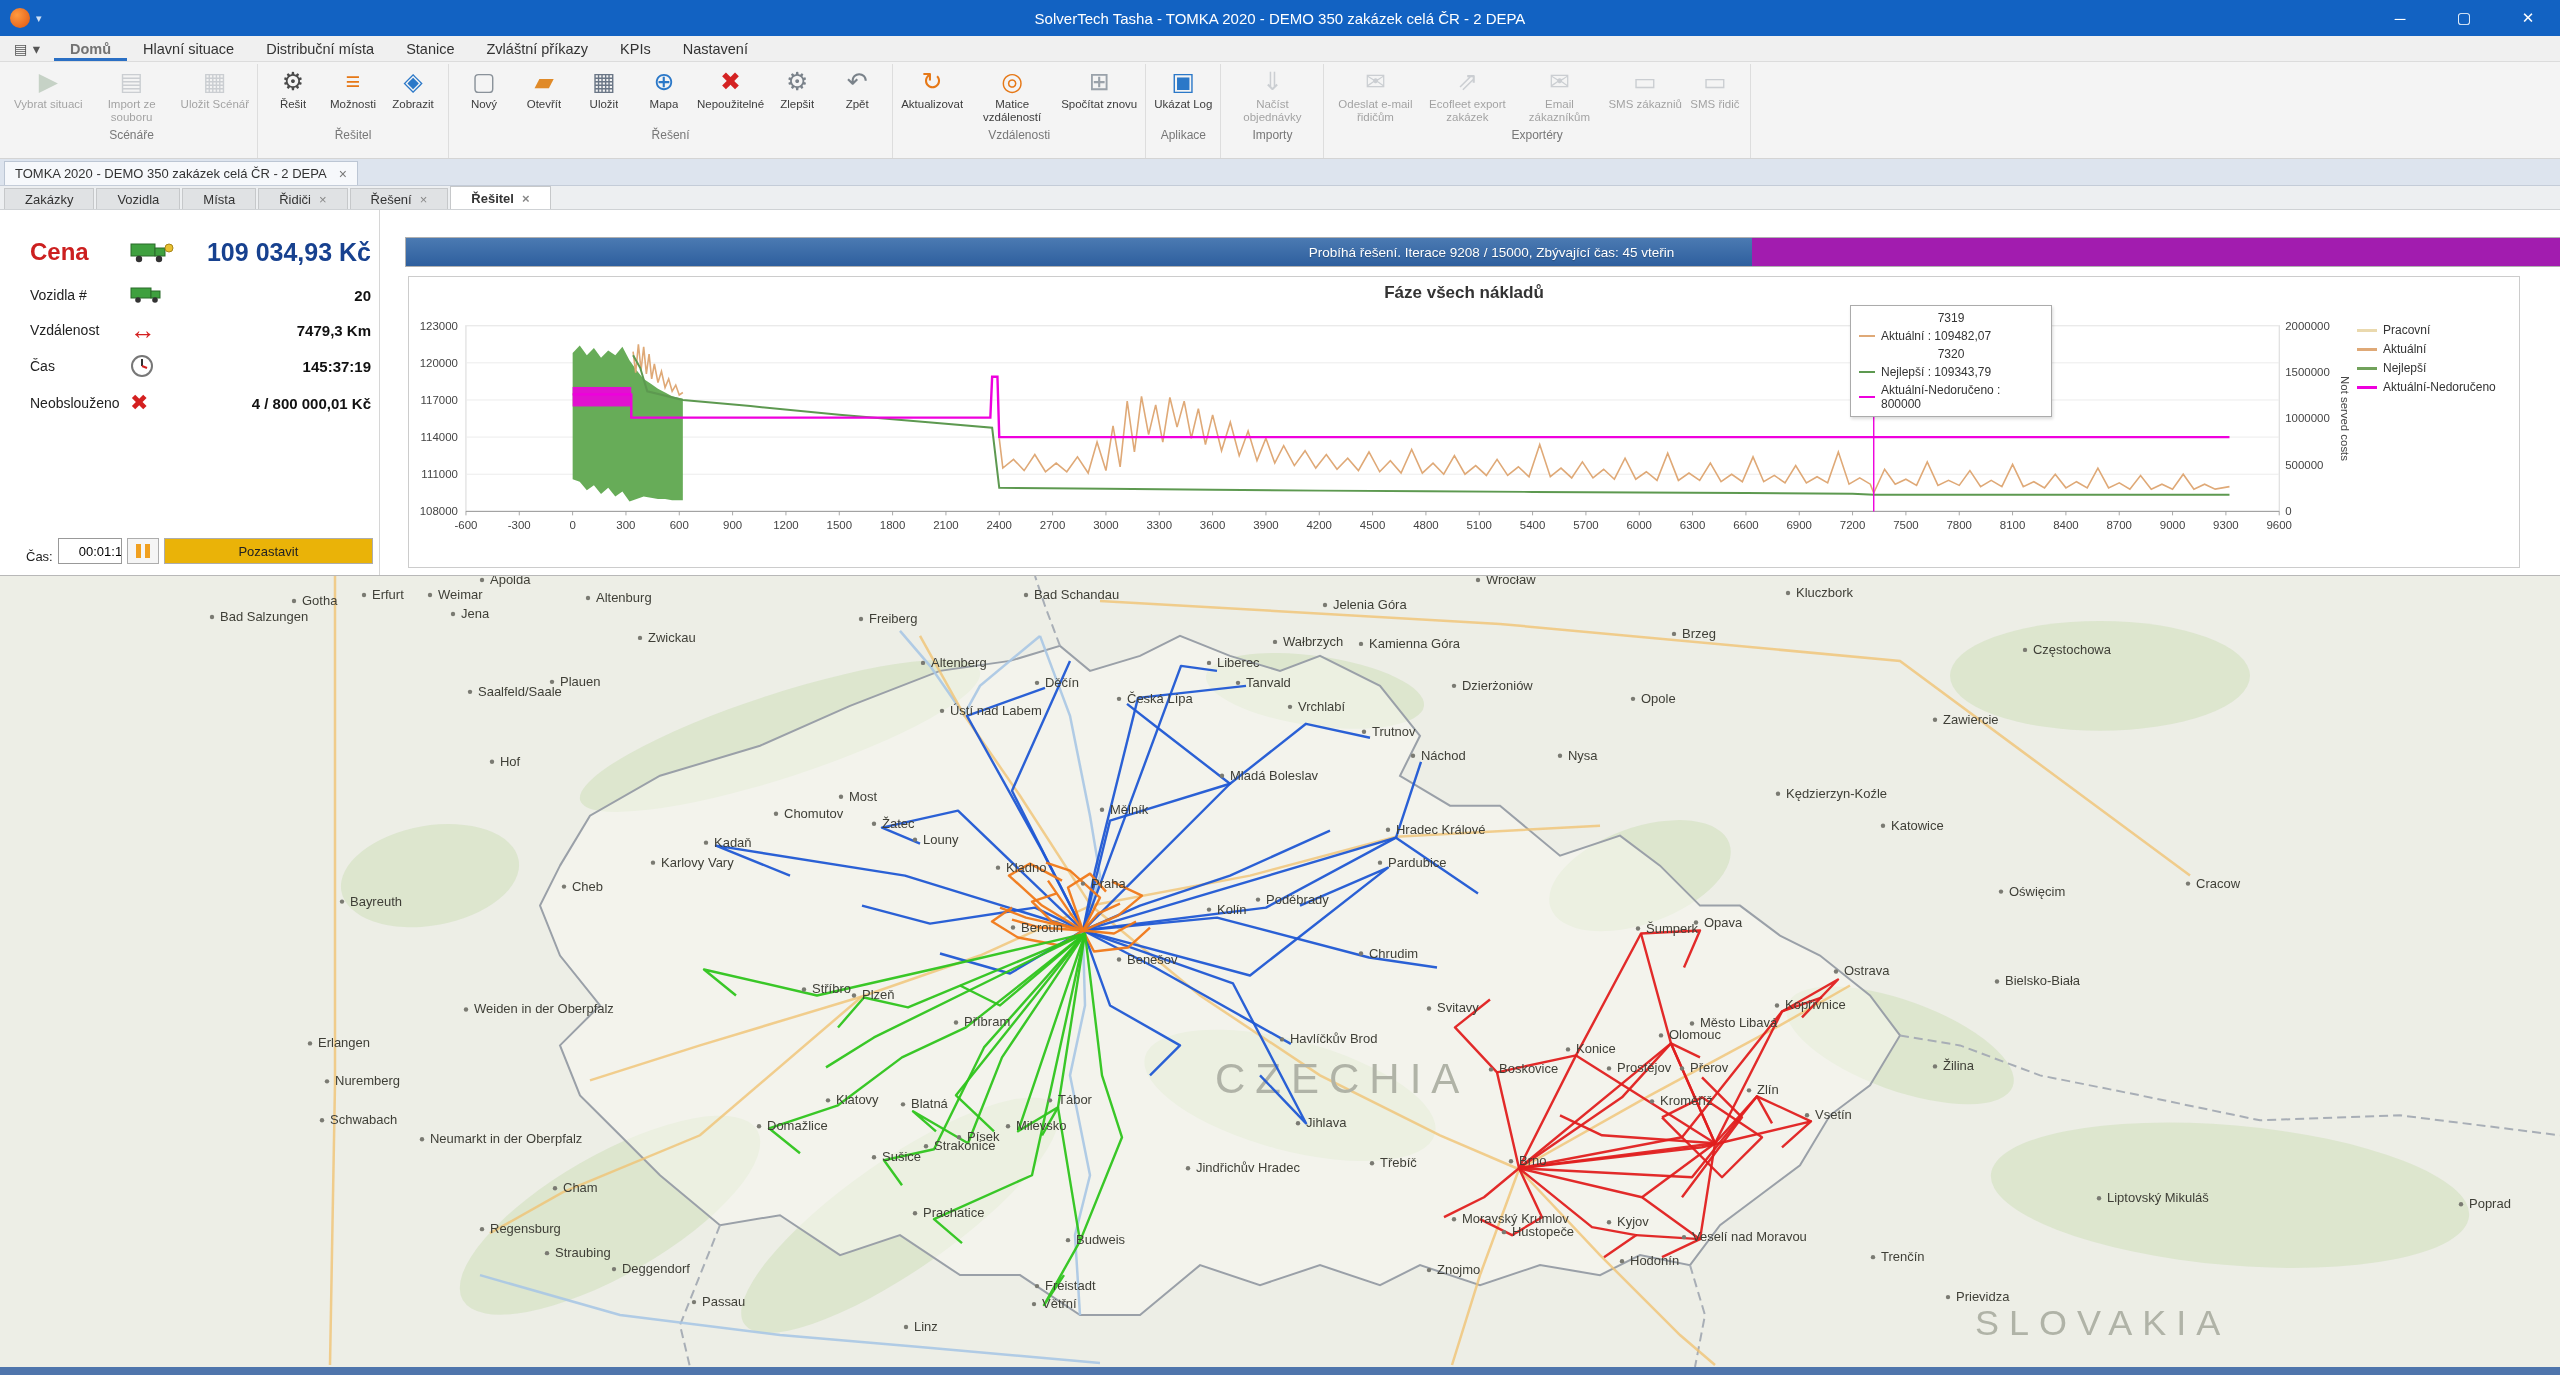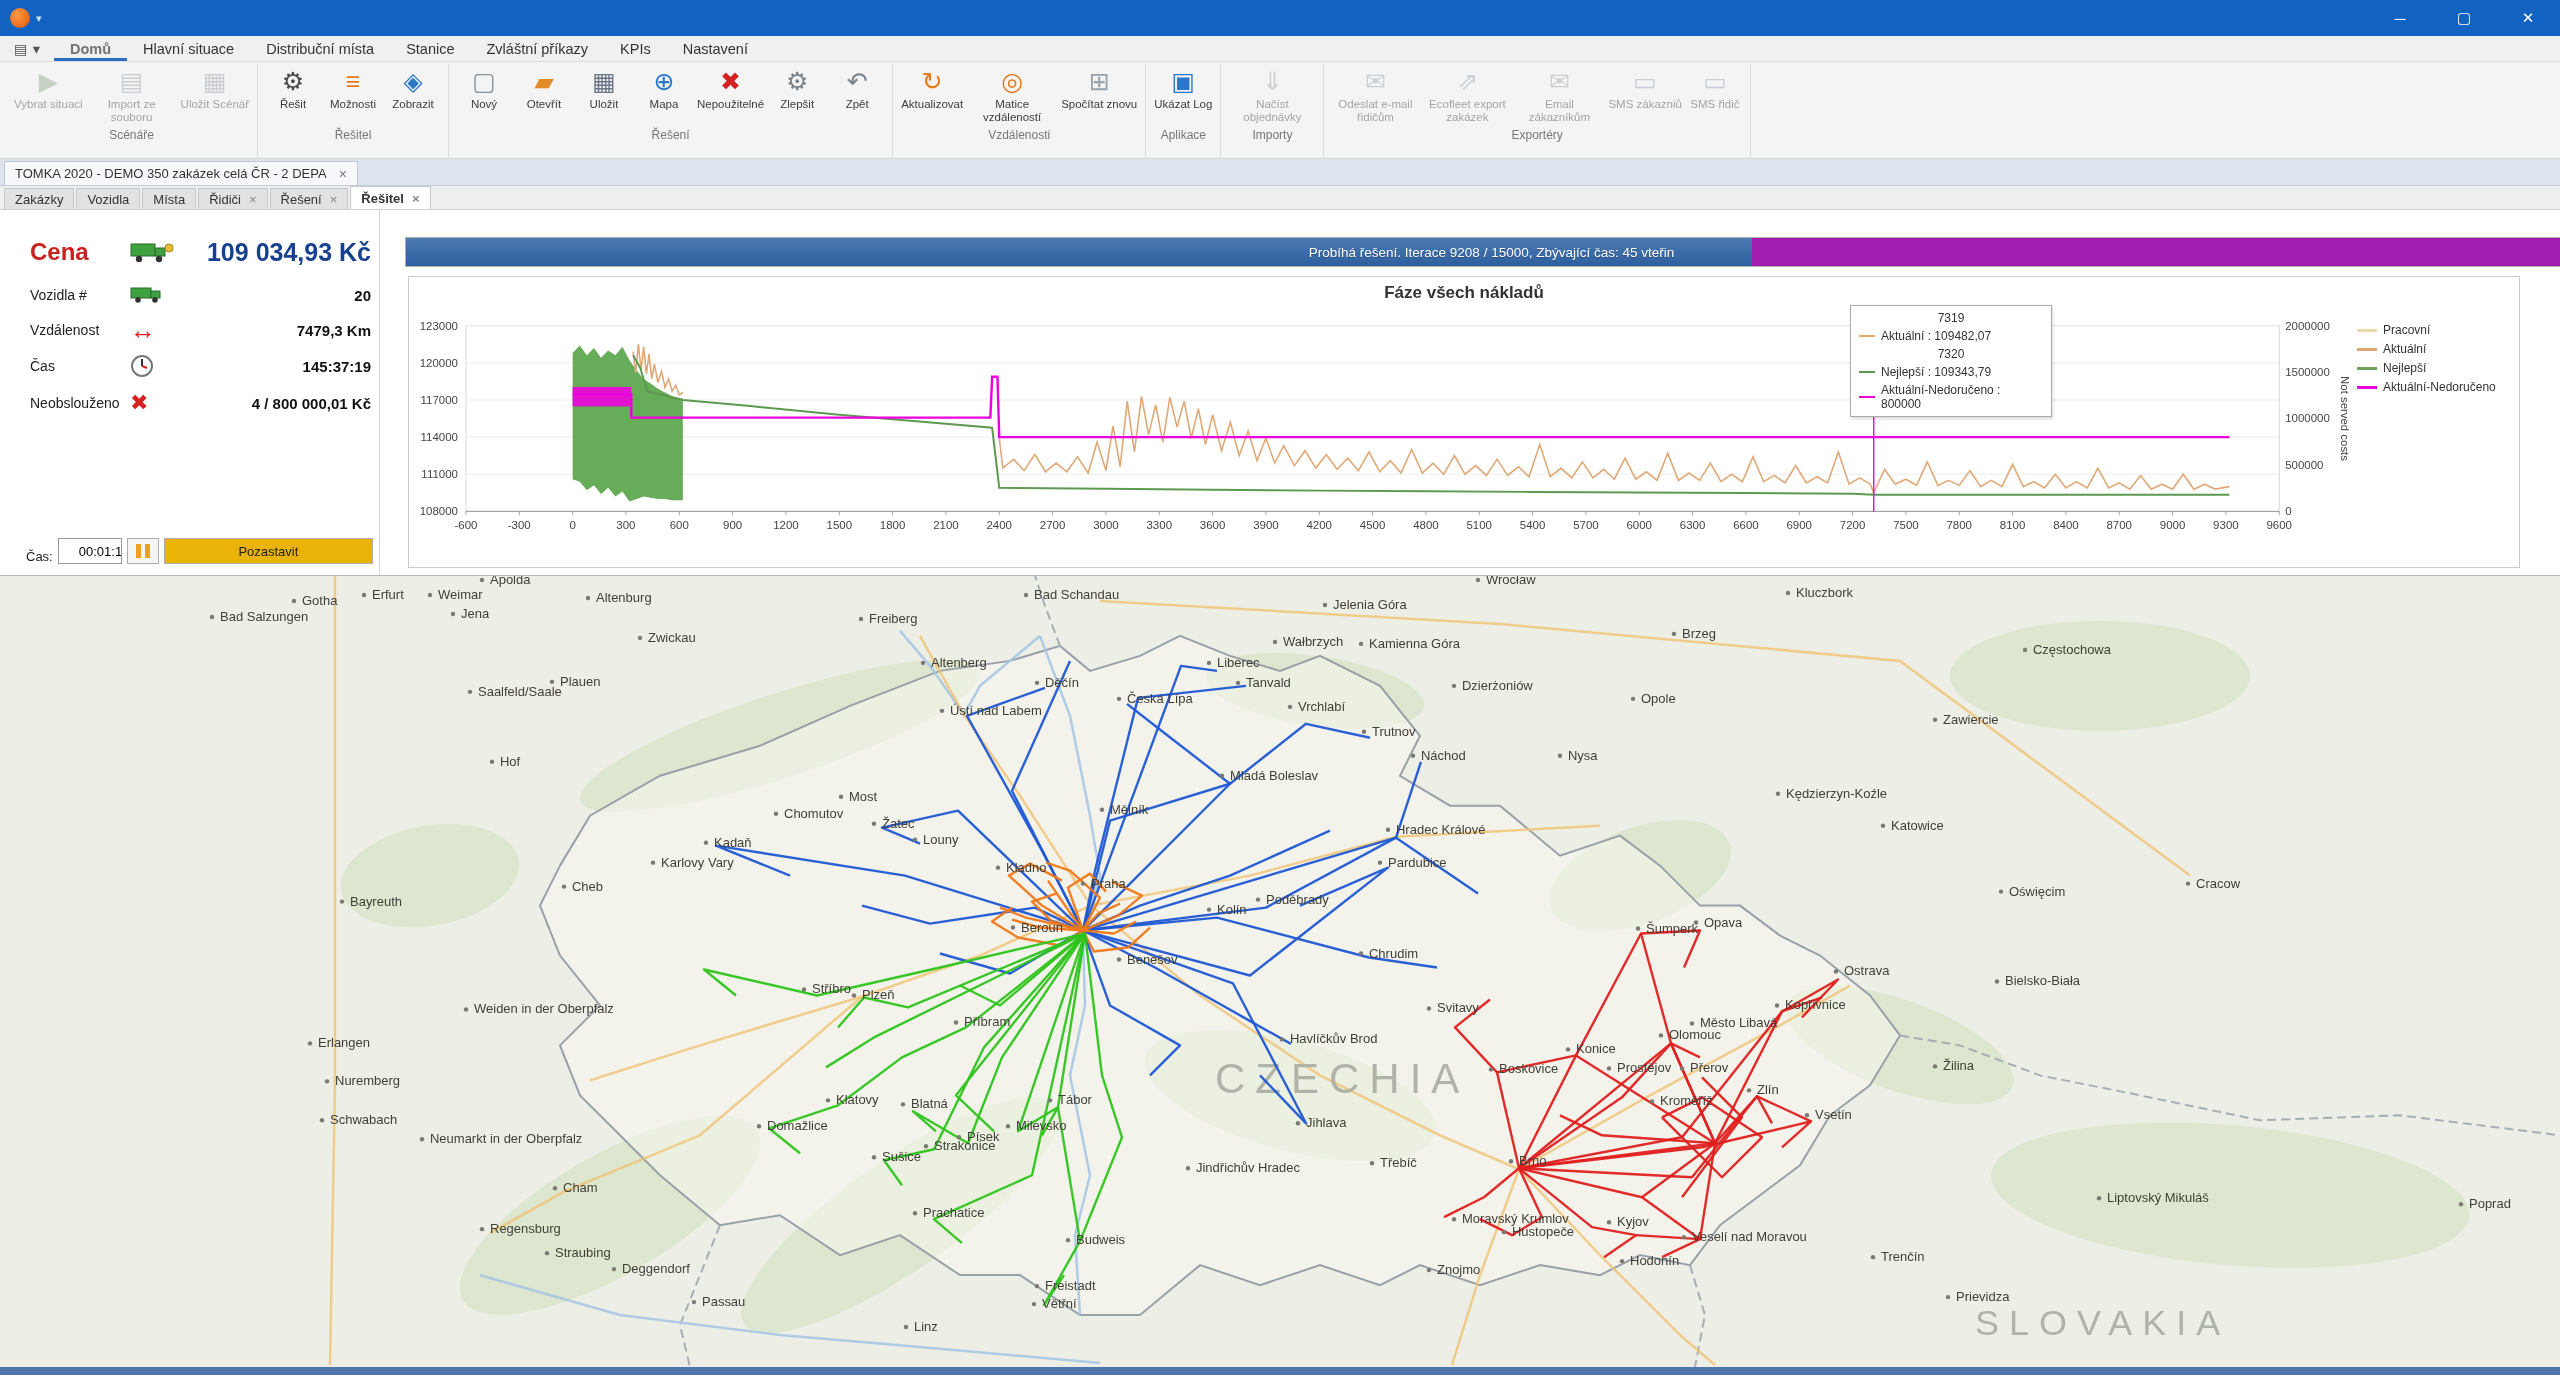--- a/index.html
+++ b/index.html
@@ -30,21 +30,21 @@
 .rbtn.disabled{opacity:.45}
 .rgname{text-align:center;font-size:12px;color:#777;padding:1px 0 16px}
 
 
 .doctabs{position:absolute;left:0;top:159px;width:2560px;height:27px;background:#dde4ee;border-bottom:1px solid #c4ccd8;display:flex;align-items:flex-end;padding-left:4px}
 .doctab{background:#f6f8fb;border:1px solid #bcc6d4;border-bottom:none;height:24px;display:flex;align-items:center;padding:0 10px;font-size:13px;color:#333;gap:12px}
 .doctab .close{color:#777;font-size:14px}
 
 
 .subtabs{position:absolute;left:0;top:186px;width:2560px;height:24px;background:#edeff1;border-bottom:1px solid #cfd2d5;display:flex;align-items:flex-end;padding-left:4px;gap:2px}
-.subtab{background:#e0e2e4;border:1px solid #c6c8ca;border-bottom:none;height:21px;display:flex;align-items:center;padding:0 10px;font-size:13px;color:#333;gap:8px}
+.subtab{background:#e0e2e4;border:1px solid #c6c8ca;border-bottom:none;height:21px;display:flex;align-items:center;padding:0 20px;font-size:13px;color:#333;gap:8px}
 .subtab.active{background:#fff;height:23px;font-weight:bold}
 .subtab .close{color:#888;font-size:13px}
 
 
 .content{position:absolute;left:0;top:210px;width:2560px;height:365px;background:#fff}
 .leftpanel{position:absolute;left:0;top:0;width:380px;height:365px;border-right:1px solid #d6d6d6}
 .stat-row{position:absolute;left:30px;right:8px;display:flex;align-items:center}
 .stat-icon{position:absolute;left:100px;display:flex;align-items:center}
 .stat-label{font-size:14px;color:#222}
 .stat-value{margin-left:auto;font-weight:bold;font-size:15px;color:#111}
@@ -89,20 +89,21 @@
 .map svg{width:100%;height:100%;display:block}
 .map svg text{font-family:"Liberation Sans","DejaVu Sans",sans-serif}
 .map-scrollbar{position:absolute;left:0;top:1367px;width:2560px;height:8px;background:#4f75ac}
 </style>
 </head>
 <body>
 
 <div class="titlebar">
   <span class="appicon"></span>
   <span class="title-caret">▾</span>
+  <span class="apptitle">SolverTech Tasha - TOMKA 2020 - DEMO 350 zakázek celá ČR - 2 DEPA</span>
   <div class="wincontrols">
     <span class="winbtn">─</span>
     <span class="winbtn">▢</span>
     <span class="winbtn">✕</span>
   </div>
 </div>
 
 <div class="menubar">
   <span class="file-btn">
     <span>▤</span>

